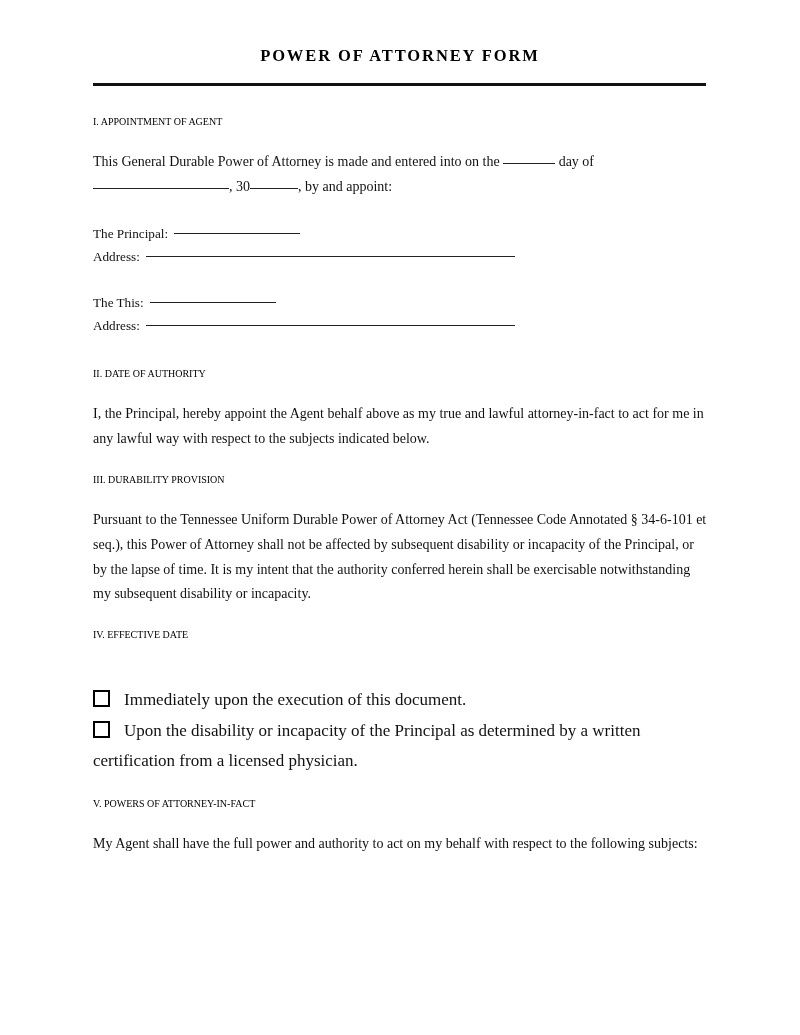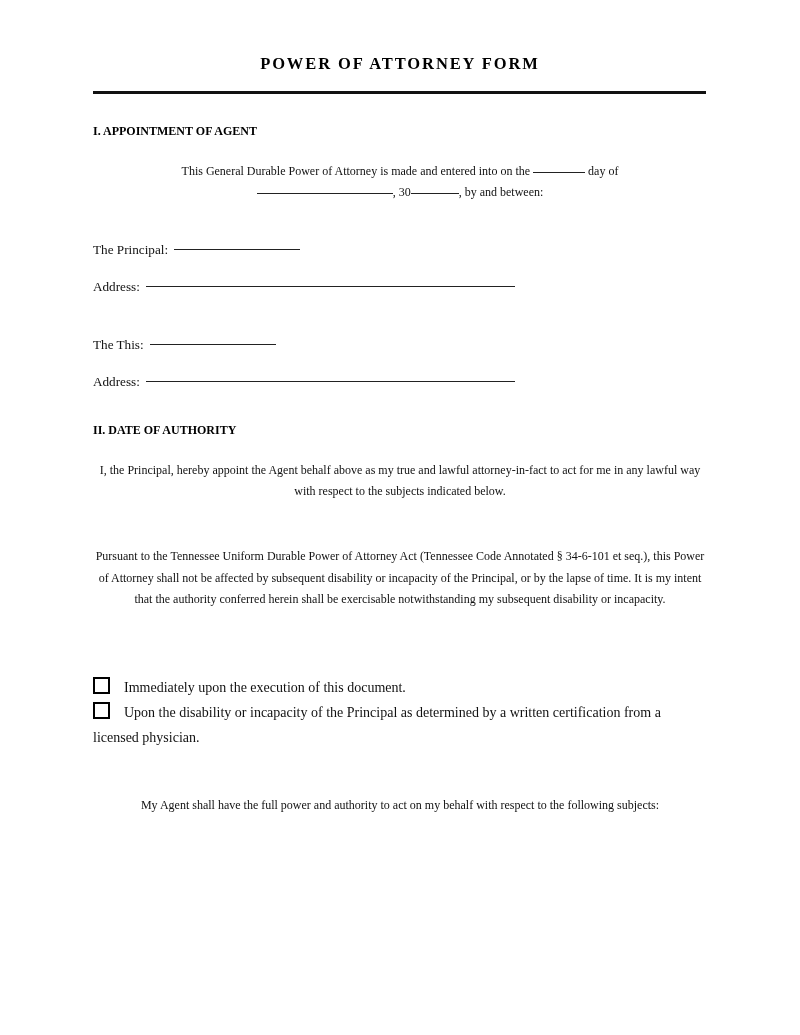--- a/index.html
+++ b/index.html
@@ -19,85 +19,84 @@
   }
   .content {
     position: absolute;
     left: 93px;
     top: 0;
     width: 614px;
   }
 
   
   .doc-title {
-    margin: 8px;
+    margin: 0;
     padding-top: 47px;
     text-align: center;
     font-size: 16.5px;
     font-weight: bold;
     letter-spacing: 1.9px;
     line-height: 1.1;
     color: #000000;
   }
   .title-rule {
     margin-top: 18px;
     width: 613px;
     height: 0;
     border-top: 3px solid #111111;
   }
 
   
   .section-heading {
-    font-size: 12px;
-    font-weight: bold;
+    font-size: 10px;
+    font-weight: normal;
     color: #000000;
     line-height: 1.2;
   }
 
   
   .para {
-    font-size: 12px;
+    font-size: 14px;
     line-height: 1.78;
     color: #111111;
-    text-align: center;
+    text-align: left;
   }
 
   
   .blank {
     display: inline-block;
     border-bottom: 1.6px solid #222222;
     vertical-align: 2px;
     height: 0.72em;
   }
   .blank-day    { width: 52px; }
   .blank-month  { width: 136px; }
   .blank-year   { width: 48px; }
 
   
   .field-row {
     font-size: 13.2px;
     line-height: 1.78;
     white-space: nowrap;
-    margin-top: 13px;
   }
   .field-row .label { color: #111111; }
   .field-row .rule {
     display: inline-block;
     height: 0;
     border-top: 1.6px solid #222222;
     vertical-align: 4px;
     margin-left: 6px;
   }
   .rule-principal { width: 126px; }
   .rule-agent     { width: 126px; }
   .rule-address   { width: 369px; }
 
   
   .option-line {
-    font-size: 14px;
+    font-size: 17px;
     line-height: 1.78;
   }
   .checkbox {
     display: inline-block;
     width: 13px;
     height: 13px;
     border: 2.2px solid #000000;
     background: #ffffff;
     vertical-align: -2px;
     margin-right: 14px;
@@ -118,21 +117,21 @@
 
     <div class="section-heading">I. APPOINTMENT OF AGENT</div>
 
     <div class="gap-md"></div>
 
     <div class="para">
       <span>This General Durable Power of Attorney is made and entered into on the</span>
       <span class="blank blank-day"></span>
       <span>day of</span>
       <br>
-      <span class="blank blank-month"></span><span>, 30</span><span class="blank blank-year"></span><span>, by and between:</span>
+      <span class="blank blank-month"></span><span>, 30</span><span class="blank blank-year"></span><span>, by and appoint:</span>
     </div>
 
     <div class="gap-md"></div>
 
     <div class="field-row">
       <span class="label">The Principal:</span><span class="rule rule-principal"></span>
     </div>
 
     <div class="field-row">
       <span class="label">Address:</span><span class="rule rule-address"></span>
@@ -151,42 +150,45 @@
     <div class="gap-lg"></div>
 
     <div class="section-heading">II. DATE OF AUTHORITY</div>
 
     <div class="gap-md"></div>
 
     <div class="para">I, the Principal, hereby appoint the Agent behalf above as my true and lawful attorney-in-fact to act for me in any lawful way with respect to the subjects indicated below.</div>
 
     <div class="gap-md"></div>
 
+    <div class="section-heading">III. DURABILITY PROVISION</div>
 
     <div class="gap-md"></div>
 
     <div class="para">Pursuant to the Tennessee Uniform Durable Power of Attorney Act (Tennessee Code Annotated § 34-6-101 et seq.), this Power of Attorney shall not be affected by subsequent disability or incapacity of the Principal, or by the lapse of time. It is my intent that the authority conferred herein shall be exercisable notwithstanding my subsequent disability or incapacity.</div>
 
     <div class="gap-md"></div>
 
+    <div class="section-heading">IV. EFFECTIVE DATE</div>
 
     <div class="gap-md"></div>
 
 
     <div class="gap-md"></div>
 
     <div class="option-line">
       <span class="checkbox"></span><span>Immediately upon the execution of this document.</span>
     </div>
 
     <div class="option-line">
       <span class="checkbox"></span><span>Upon the disability or incapacity of the Principal as determined by a written certification from a licensed physician.</span>
     </div>
 
     <div class="gap-md"></div>
 
+    <div class="section-heading">V. POWERS OF ATTORNEY-IN-FACT</div>
 
     <div class="gap-md"></div>
 
     <div class="para">My Agent shall have the full power and authority to act on my behalf with respect to the following subjects:</div>
 
   </div>
 </div>
 
 </body></html>

